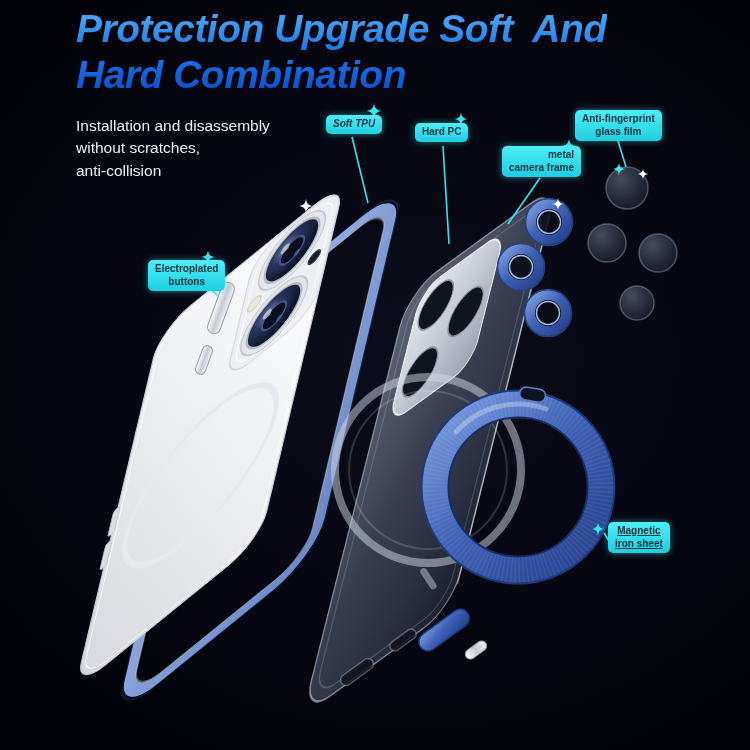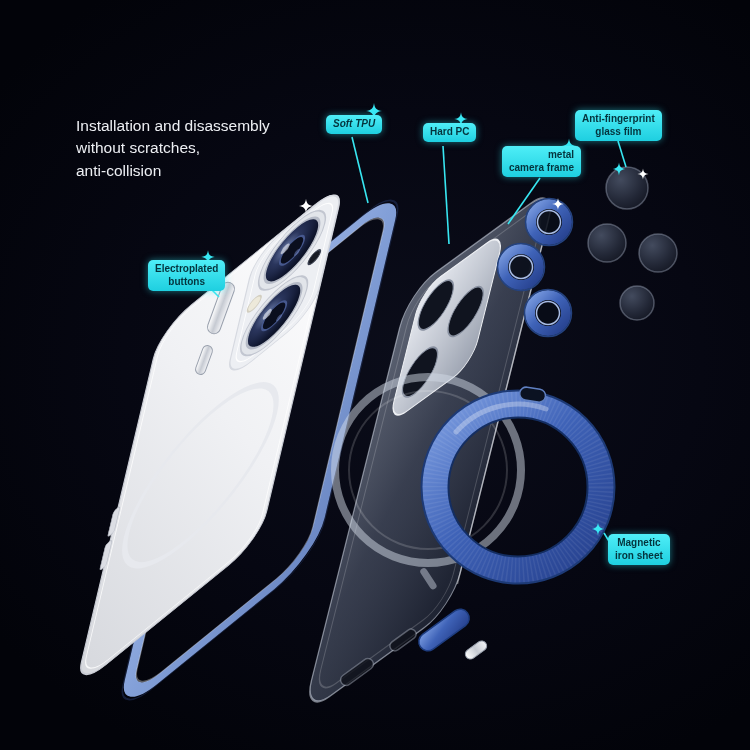--- a/index.html
+++ b/index.html
@@ -14,25 +14,25 @@
     .headline{background:linear-gradient(180deg,#55b2f5 0%,#1e7ae8 48%,#0a4cce 100%);
               -webkit-background-clip:text;background-clip:text;color:transparent;}
   }
   .subtitle{position:absolute;left:76px;top:115px;font-size:15.5px;line-height:1.45;
             color:#edeff3;white-space:pre-line;}
   .callout{position:absolute;background:linear-gradient(180deg,#4feef7 0%,#1ecfe0 100%);
            color:#04343d;font-size:10px;font-weight:bold;line-height:1.25;padding:3px 7px;
            border-radius:5px;text-align:center;white-space:pre-line;
            box-shadow:0 0 7px rgba(46,227,239,0.5);}
   #co-soft-tpu{left:326px;top:115px;font-style:italic;}
-  #co-hard-pc{left:415px;top:123px;margin-left:8px;}
+  #co-hard-pc{left:415px;top:123px;}
   #co-metal-camera-frame{left:502px;top:146px;text-align:right;}
   #co-anti-fingerprint{left:575px;top:110px;}
   #co-electroplated{left:148px;top:260px;}
-  #co-magnetic{left:608px;top:534px;}
+  #co-magnetic{left:608px;top:522px;text-decoration:underline;}
 </style>
 </head>
 <body>
 
 <div class="stage">
 
   <svg class="scene" width="750" height="750" viewBox="0 0 750 750">
     <defs>
       <linearGradient id="phoneBody" x1="0.9" y1="0" x2="0.1" y2="1">
         <stop offset="0" stop-color="#ffffff"></stop>
@@ -206,20 +206,24 @@
       <use href="#sparkle" transform="translate(569,146) scale(0.95)" fill="#3ae8f4"></use>
       <use href="#sparkle" transform="translate(619,169) scale(0.8)" fill="#3ae8f4"></use>
       <use href="#sparkle" transform="translate(208,257) scale(0.85)" fill="#3ae8f4"></use>
       <use href="#sparkle" transform="translate(598,529) scale(0.8)" fill="#3ae8f4"></use>
       <use href="#sparkle" transform="translate(306,206) scale(0.9)" fill="#ffffff"></use>
       <use href="#sparkle" transform="translate(558,204) scale(0.75)" fill="#ffffff"></use>
       <use href="#sparkle" transform="translate(643,174) scale(0.7)" fill="#ffffff"></use>
     </g>
   </svg>
 
+  <h1 class="headline">
+    <span>Protection Upgrade Soft  And</span>
+    <span>Hard Combination</span>
+  </h1>
 
   <div class="subtitle">Installation and disassembly
 without scratches,
 anti-collision</div>
 
   <div class="callout" id="co-soft-tpu">Soft TPU</div>
   <div class="callout" id="co-hard-pc">Hard PC</div>
   <div class="callout" id="co-metal-camera-frame">metal
 camera frame</div>
   <div class="callout" id="co-electroplated">Electroplated

